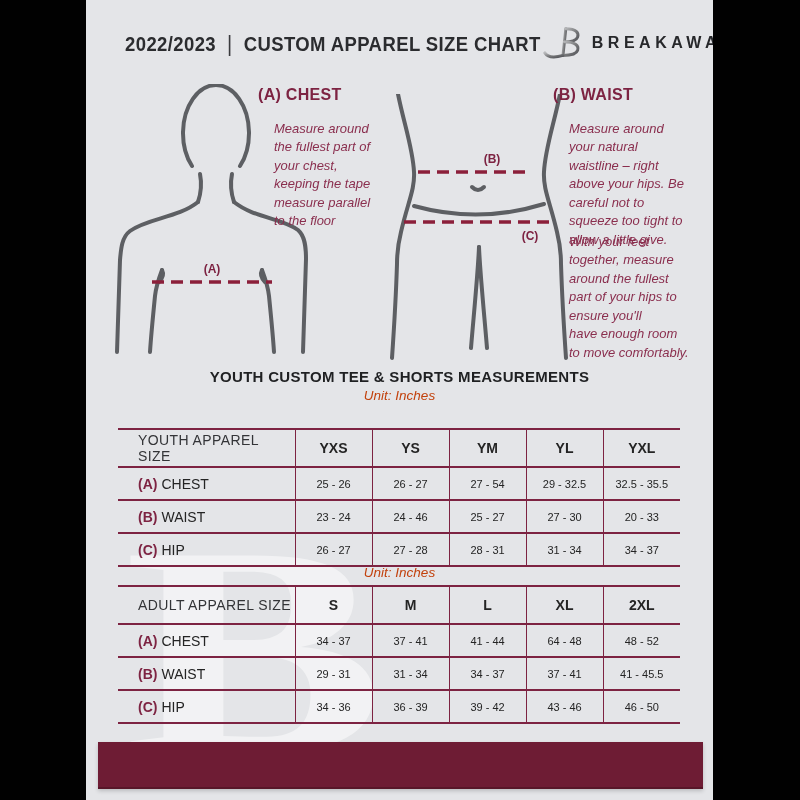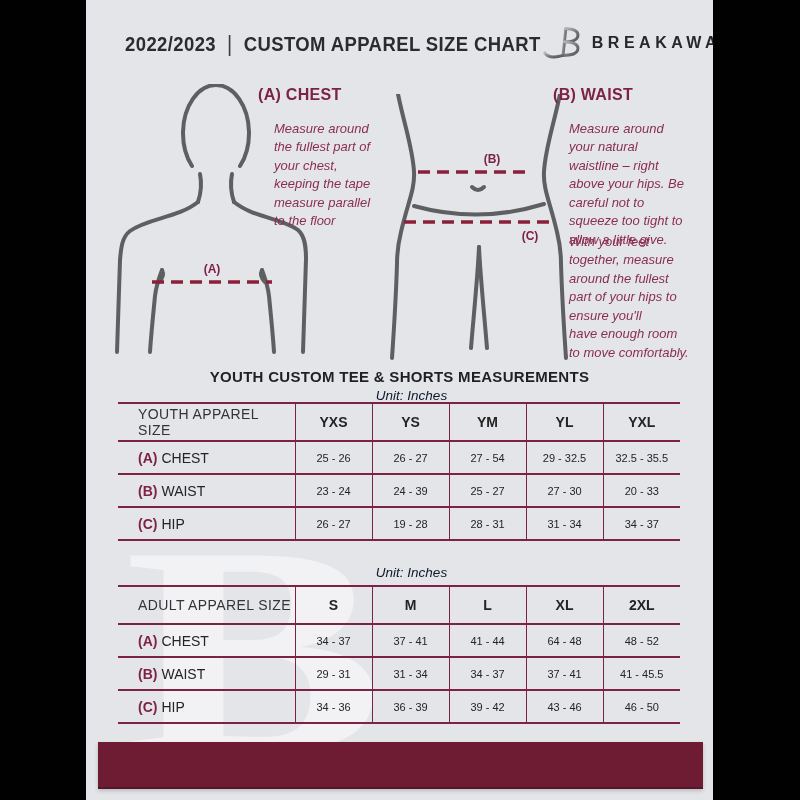--- a/index.html
+++ b/index.html
@@ -41,28 +41,28 @@
 
   .diagram{position:absolute;z-index:1;}
   #torso-svg{left:28px;top:84px;}
   #hips-svg{left:302px;top:94px;}
   .diagram text{font-family:"Liberation Sans",sans-serif;font-weight:bold;font-size:12px;
                 fill:var(--accent);}
 
   .section-title{position:absolute;left:0;width:100%;text-align:center;z-index:1;
                  font-weight:bold;font-size:15px;letter-spacing:0.3px;color:#1f2022;}
   .unit-line{position:absolute;left:0;width:100%;text-align:center;z-index:1;
-             font-style:italic;font-size:13.5px;color:#0f172a;padding-left:12px;}
+             font-style:italic;font-size:13.5px;color:#c2410c;}
   #youth-title{top:368px;} #youth-unit{top:388px;}
   #adult-title{top:545px;} #adult-unit{top:565px;}
 
   table.size-table{position:absolute;left:32px;width:562px;border-collapse:collapse;z-index:1;
                    table-layout:fixed;border-top:2px solid var(--accent);
                    border-bottom:2px solid var(--accent);background:transparent;}
-  #youth-table{top:402px;} #adult-table{top:585px;}
+  #youth-table{top:428px;} #adult-table{top:585px;}
   .size-table col.c-label{width:177px;}
   .size-table col.c-size{width:77px;}
   .size-table th{height:34px;font-size:14px;color:var(--table-ink);font-weight:bold;
                  border-bottom:2px solid var(--accent);text-align:center;}
   .size-table th.size-col{font-weight:normal;text-align:left;padding-left:20px;
                           letter-spacing:0.4px;color:#333437;}
   .size-table td{height:29px;font-size:11px;color:var(--table-ink);text-align:center;}
   .size-table tbody tr:not(:last-child) td{border-bottom:2px solid var(--accent);}
   .size-table th:not(:first-child),.size-table td:not(:first-child){border-left:1.5px solid var(--accent);}
   .size-table td.lab{text-align:left;padding-left:20px;font-size:14px;}
@@ -177,29 +177,29 @@
             <td class="lab"><span class="key">(A)</span>CHEST</td>
             <td>25 - 26</td>
             <td>26 - 27</td>
             <td>27 - 54</td>
             <td>29 - 32.5</td>
             <td>32.5 - 35.5</td>
           </tr>
           <tr>
             <td class="lab"><span class="key">(B)</span>WAIST</td>
             <td>23 - 24</td>
-            <td>24 - 39</td>
+            <td>24 - 46</td>
             <td>25 - 27</td>
             <td>27 - 30</td>
             <td>20 - 33</td>
           </tr>
           <tr>
             <td class="lab"><span class="key">(C)</span>HIP</td>
             <td>26 - 27</td>
-            <td>19 - 28</td>
+            <td>27 - 28</td>
             <td>28 - 31</td>
             <td>31 - 34</td>
             <td>34 - 37</td>
           </tr>
         </tbody>
     </table>
 
     <div id="adult-unit" class="unit-line">Unit: Inches</div>
     <table id="adult-table" class="size-table">
       <colgroup>

